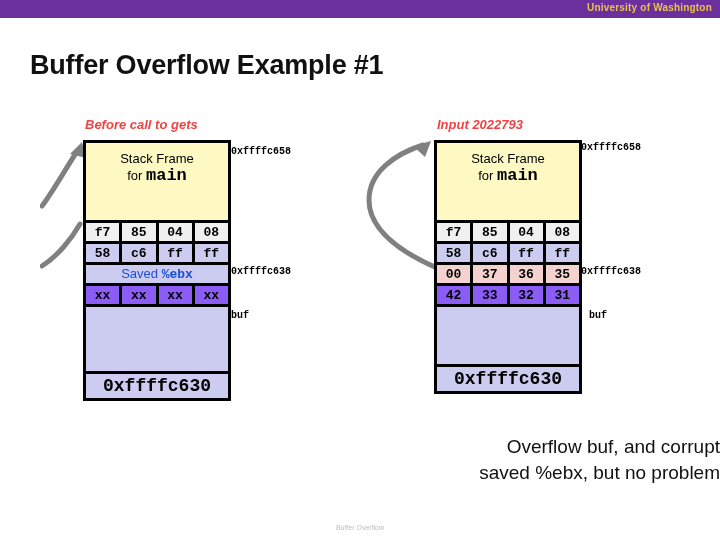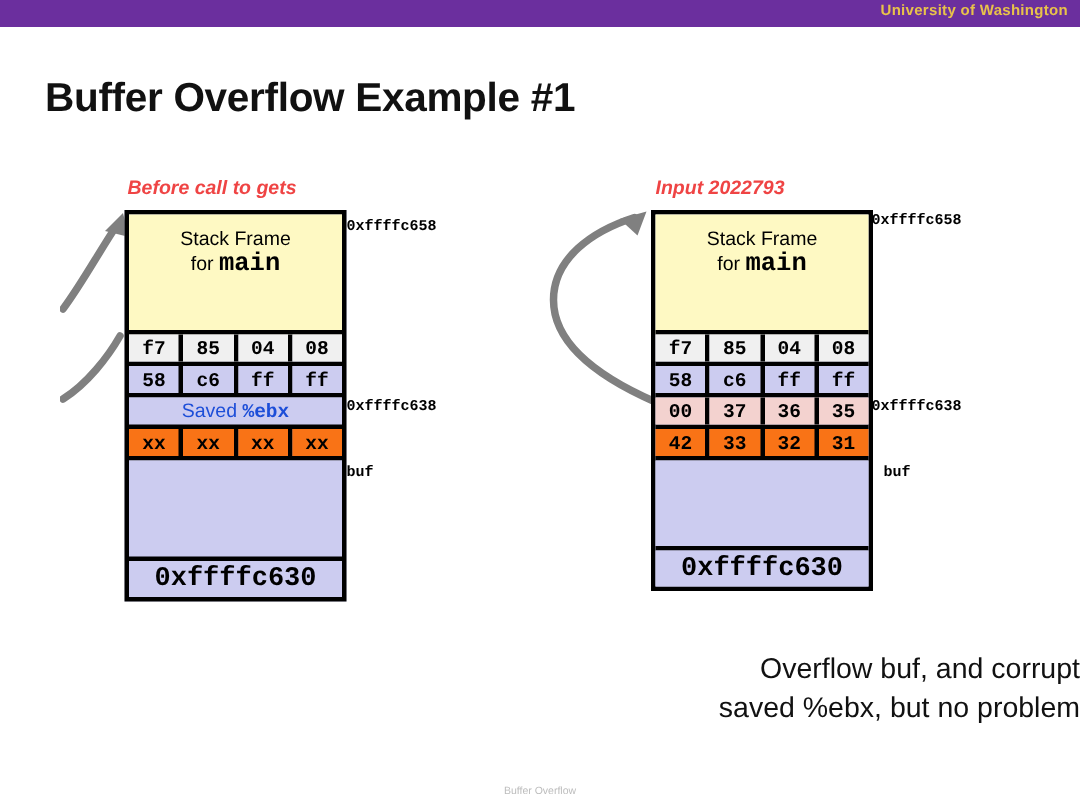--- a/index.html
+++ b/index.html
@@ -117,21 +117,21 @@
     display:flex;align-items:center;justify-content:center;
   }
   .addr-row .addr{
     font-family:"Liberation Mono", monospace;
     font-weight:bold;font-size:18px;color:#000;
   }
 
   
   .fill-white{background:#f0f0f0;}
   .fill-blue{background:#ccccf0;}
-  .fill-blue-dark{background:#f97316;}
+  .fill-blue-dark{background:#8b5cf6;}
   .fill-pink{background:#f3d2cf;}
 
   
   .addr-label{
     position:absolute;
     font-family:"Liberation Mono", monospace;
     font-weight:bold;font-size:10px;color:#000000;
     white-space:nowrap;
   }
   #addr-l-top{left:231px;top:146px;}

